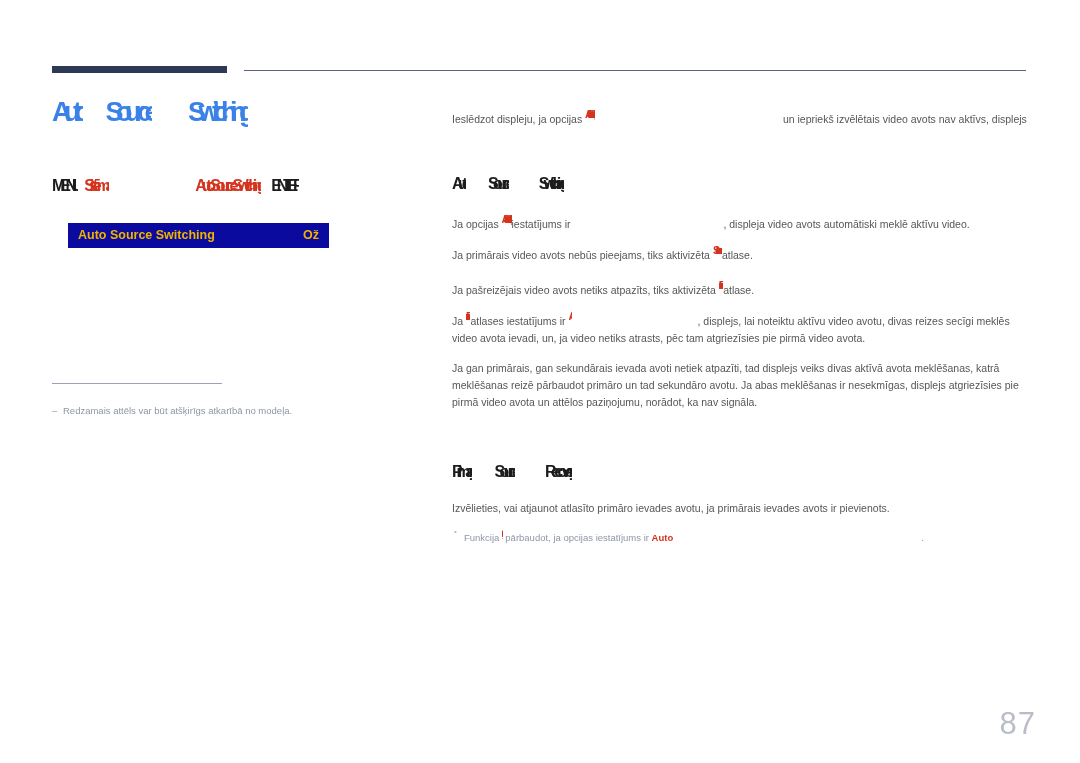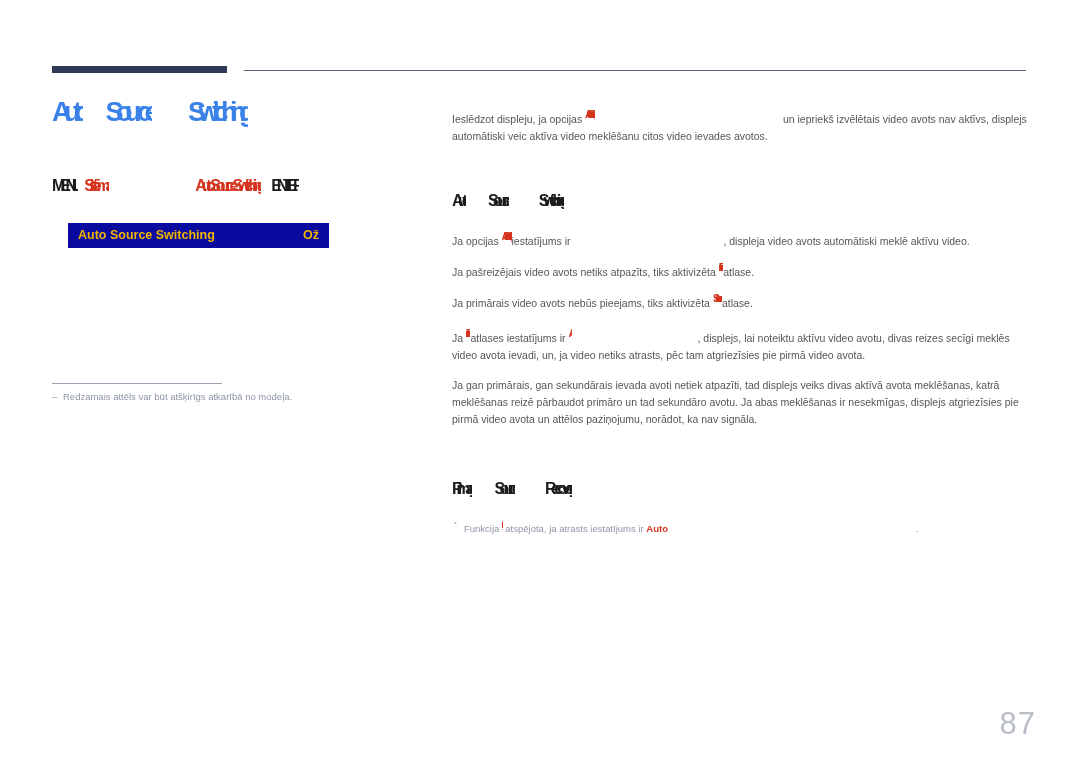--- a/index.html
+++ b/index.html
@@ -103,21 +103,21 @@
     position: absolute;
     left: 52px;
     top: 383px;
     width: 170px;
     height: 1px;
     background: #9aa2b4;
   }
   .note {
     position: absolute;
     left: 52px;
-    top: 390px;
+    top: 404px;
     width: 350px;
     font-size: 9.5px;
     color: #8e96a6;
     line-height: 1.5;
     white-space: nowrap;
   }
   .note .dash {
     display: inline-block;
     width: 11px;
   }
@@ -227,54 +227,54 @@
 
 <div class="note-rule"></div>
 <div class="note">
   <span class="dash">–</span><span>Redzamais attēls var būt atšķirīgs atkarībā no modeļa.</span>
 </div>
 
 <div class="right-col">
 
   <p class="body-p">
     <span>Ieslēdzot displeju, ja opcijas </span><span class="red-term">Auto Source Switching</span><span class="wide-gap-1"></span><span> un iepriekš izvēlētais video avots nav aktīvs, displejs</span><br>
-    <span>automātiski veic aktīva video meklēšanu citos video ievades avotos.</span>
   </p>
 
   <h2 class="sec-head first">
     <span class="sq">Auto</span><span class="sgap-a"></span><span class="sq">Source</span><span class="sgap-b"></span><span class="sq">Switching</span>
   </h2>
 
   <p class="body-p tight">
     <span>Ja opcijas </span><span class="red-term">Auto Source Switching</span><span>iestatījums ir </span><span class="red-term">Ieslēgts</span><span class="wide-gap-2"></span><span>, displeja video avots automātiski meklē aktīvu video.</span>
   </p>
 
+  <p class="body-p">
+    <span>Ja primārais video avots nebūs pieejams, tiks aktivizēta </span><span class="red-term">Sekundārā avota</span><span>atlase.</span>
+  </p>
+
   <p class="body-p tight">
     <span>Ja pašreizējais video avots netiks atpazīts, tiks aktivizēta </span><span class="red-term">Primārā avota</span><span>atlase.</span>
-  </p>
-
-  <p class="body-p">
-    <span>Ja primārais video avots nebūs pieejams, tiks aktivizēta </span><span class="red-term">Sekundārā avota</span><span>atlase.</span>
   </p>
 
   <p class="body-p">
     <span>Ja </span><span class="red-term">Primārā avota</span><span>atlases iestatījums ir </span><span class="red-term">Auto</span><span class="wide-gap-3"></span><span>, displejs, lai noteiktu aktīvu video avotu, divas reizes secīgi meklēs video avota ievadi, un, ja video netiks atrasts, pēc tam atgriezīsies pie pirmā video avota.</span>
   </p>
 
   <p class="body-p">Ja gan primārais, gan sekundārais ievada avoti netiek atpazīti, tad displejs veiks divas aktīvā avota meklēšanas, katrā meklēšanas reizē pārbaudot primāro un tad sekundāro avotu. Ja abas meklēšanas ir nesekmīgas, displejs atgriezīsies pie pirmā video avota un attēlos paziņojumu, norādot, ka nav signāla.</p>
 
   <div class="h-spacer-lg"></div>
 
   <h2 class="sec-head major">
     <span class="sq">Primary</span><span class="sgap-a"></span><span class="sq">Source</span><span class="sgap-b"></span><span class="sq">Recovery</span>
   </h2>
 
+  <p class="body-p tight">Izvēlieties, vai atjaunot atlasīto primāro ievades avotu, ja primārais ievades avots ir pievienots.</p>
 
   <p class="bullet-line">
-    <span>Funkcija </span><span class="red-term">Primary Source Recovery</span><span> atspējota, ja atrasts </span><span class="red-term">Primārā avota</span><span>iestatījums ir </span><span class="red-plain">Auto</span><span class="wide-gap-4"></span><span>.</span>
+    <span>Funkcija </span><span class="red-term">Primary Source Recovery</span><span> pārbaudot, ja opcijas </span><span class="red-term">Primārā avota</span><span>iestatījums ir </span><span class="red-plain">Auto</span><span class="wide-gap-4"></span><span>.</span>
   </p>
 
   <div class="h-spacer-md"></div>
 
 
 
   <div class="h-spacer-md"></div>
 
 
 

